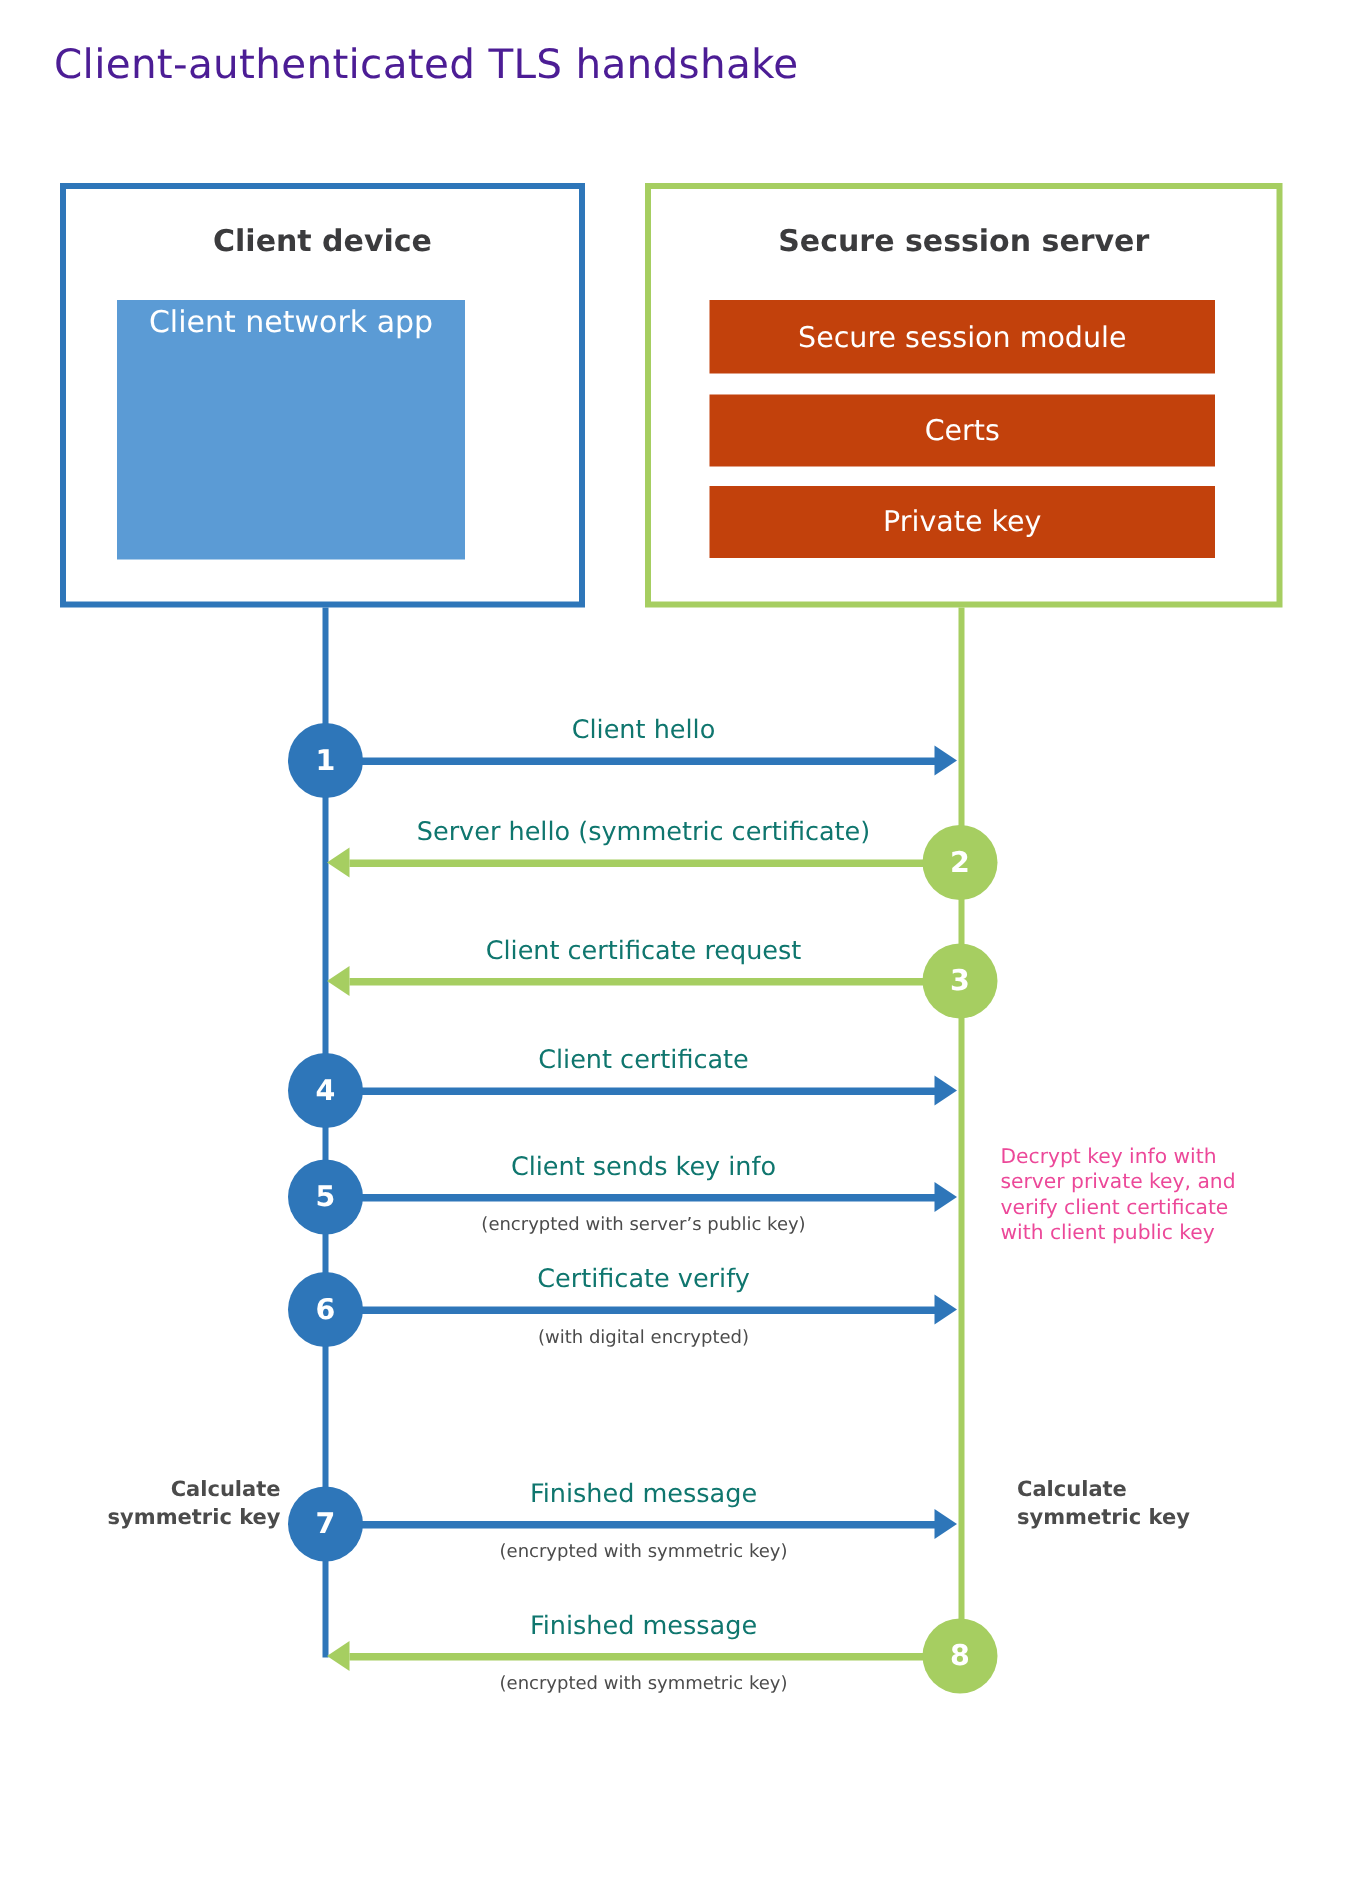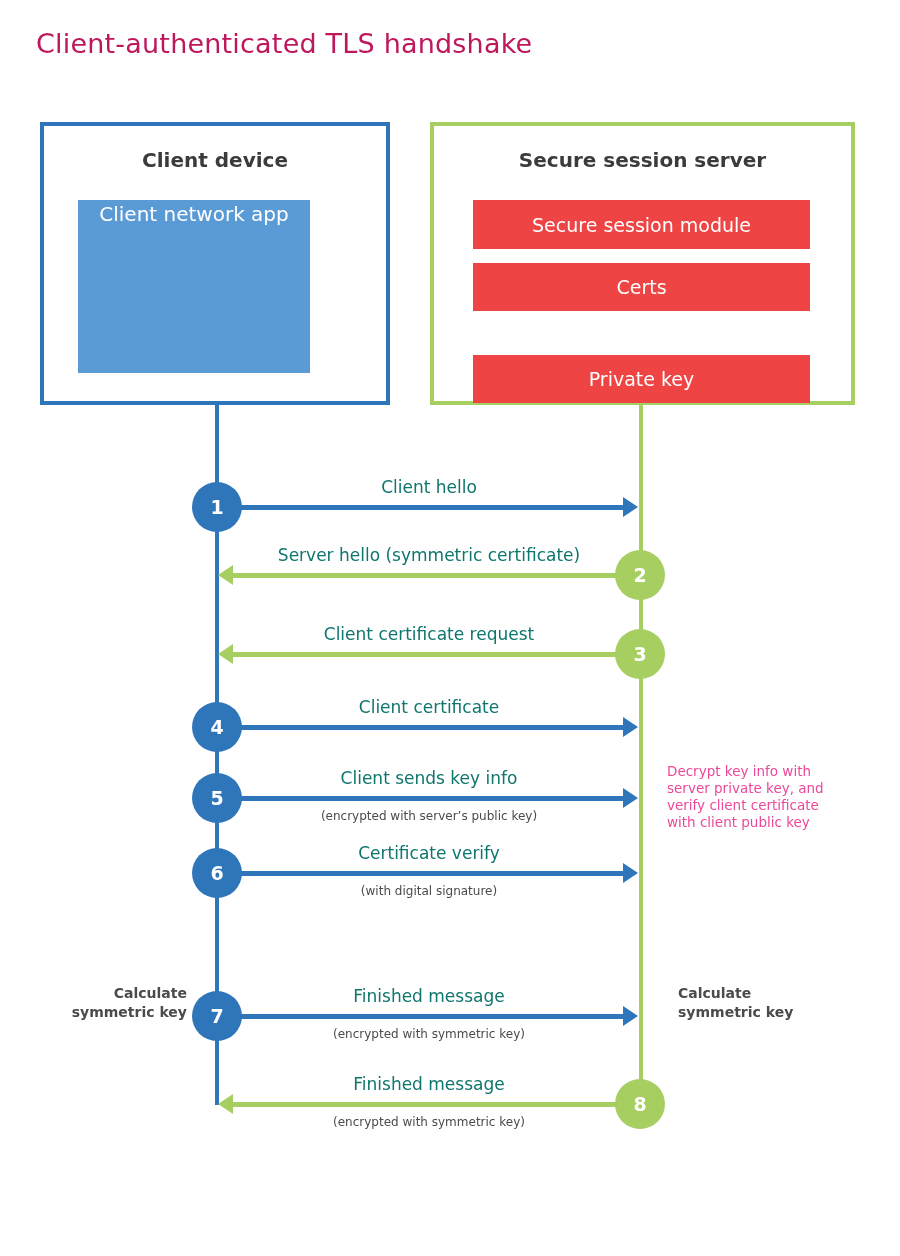--- a/index.html
+++ b/index.html
@@ -1,35 +1,35 @@
 <!DOCTYPE html>
 <html><head>
 <meta charset="utf-8">
 <style>
   html,body{margin:0;padding:0;background:#fff;}
   .canvas{position:relative;width:900px;height:1256px;background:#fff;overflow:hidden;
           font-family:"DejaVu Sans","Liberation Sans",sans-serif;}
 
   .page-title{position:absolute;left:36px;top:28px;font-size:27px;font-weight:400;
-              color:#be185d;letter-spacing:0.2px;}
+              color:#4c1d95;letter-spacing:0.2px;}
 
   
   .ebox{position:absolute;top:122px;height:283px;box-sizing:border-box;background:#fff;text-decoration:underline;}
   .client-box{left:40px;width:350px;border:4px solid #2E76B9;}
   .server-box{left:430px;width:425px;border:4px solid #A6CE61;}
   .ebox-title{position:absolute;left:0;right:0;top:22px;text-align:center;
               font-size:20px;font-weight:bold;color:#3b3b3d;}
   .app-box{position:absolute;left:34px;top:74px;width:232px;height:173px;background:#5B9BD5;
            display:flex;justify-content:center;}
   .app-box span{display:block;width:190px;text-align:center;color:#fff;font-size:20px;line-height:28px;}
-  .sbar{position:absolute;left:39px;width:337px;background:#ef4444;display:flex;
+  .sbar{position:absolute;left:39px;width:337px;background:#c2410c;display:flex;
         align-items:center;justify-content:center;color:#fff;font-size:19px;}
   .sbar1{top:74px;height:49px;}
   .sbar2{top:137px;height:48px;text-align:center;}
-  .sbar3{top:198px;height:48px;margin-top:31px;}
+  .sbar3{top:198px;height:48px;}
 
   
   .vline{position:absolute;top:405px;width:4px;height:700px;}
   .vline.blue{left:215px;background:#2E76B9;}
   .vline.green{left:639px;background:#A6CE61;}
 
   
   .msg{position:absolute;left:0;width:900px;height:0;}
   .aline{position:absolute;top:-2px;height:5px;}
   .aline.blue{left:217px;width:410px;background:#2E76B9;}
@@ -123,21 +123,21 @@
     <div class="msub">(encrypted with server’s public key)</div>
     <div class="circle cblue">
       <span>5</span>
     </div>
   </div>
 
   <div class="msg" style="top:873px">
     <div class="aline blue"></div>
     <div class="ahead right"></div>
     <div class="mlabel">Certificate verify</div>
-    <div class="msub">(with digital signature)</div>
+    <div class="msub">(with digital encrypted)</div>
     <div class="circle cblue">
       <span>6</span>
     </div>
   </div>
 
   <div class="msg" style="top:1016px">
     <div class="aline blue"></div>
     <div class="ahead right"></div>
     <div class="mlabel">Finished message</div>
     <div class="msub">(encrypted with symmetric key)</div>

